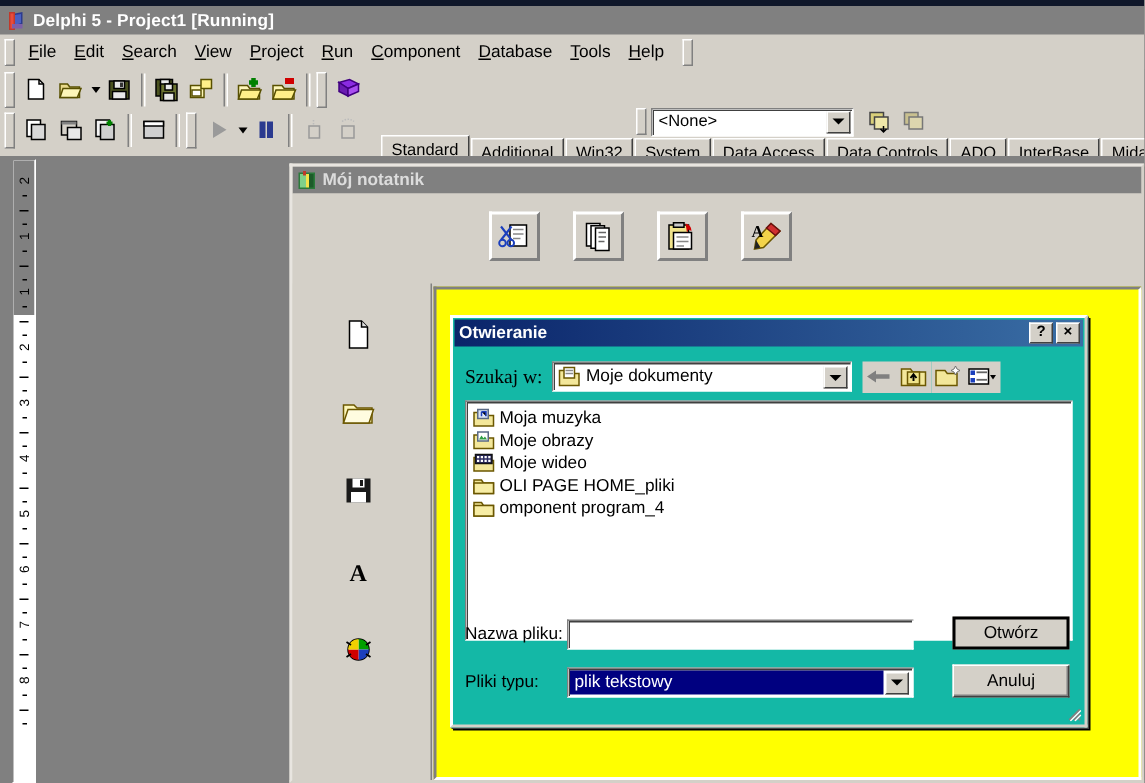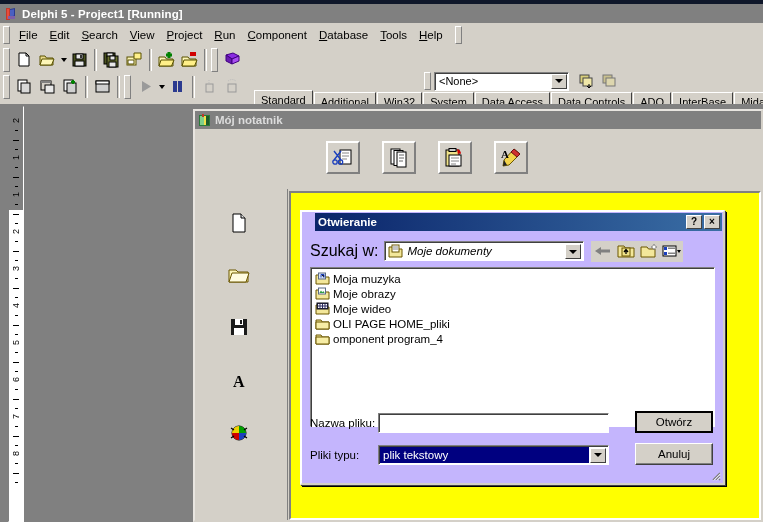--- a/index.html
+++ b/index.html
@@ -137,45 +137,44 @@
   .side-icon { position:absolute; left:30px; width:28px; height:28px; display:flex; align-items:center; justify-content:center; }
   #memo {
     position:absolute; left:94px; top:62px; right:0; bottom:0;
     background:#ffff00;
     border:2px solid #808080; border-right-color:#ffffff; border-bottom-color:#ffffff;
   }
 
   
   #dialog {
     position:absolute; left:300px; top:210px; width:425px; height:275px;
-    background:#c4b5fd;
+    background:#14b8a6;
     border:2px solid #d4d0c8; border-top-color:#ffffff; border-left-color:#ffffff;
     box-shadow: 1px 1px 0 #404040, 2px 2px 0 #000;
-    padding-left: 12px;
   }
   #dlg-title {
     height:18px; margin:1px;
     background:linear-gradient(to right,#0a246a,#3a6ea5);
     color:#ffffff; font-weight:bold; font-size:11.5px;
     display:flex; align-items:center; padding-left:3px;
   }
   #dlg-title-text { flex:1 1 auto; }
   .tb-cap-btn {
     width:16px; height:14px; margin-right:2px; background:#d4d0c8;
     border:1px solid #ffffff; border-right-color:#404040; border-bottom-color:#404040;
     display:flex; align-items:center; justify-content:center;
     font-size:10px; font-weight:bold; color:#000; line-height:12px; font-family:"Liberation Sans",sans-serif;
   }
   #dlg-lookin { position:absolute; left:8px; top:28px; right:6px; height:22px; display:flex; align-items:center; }
-  #lookin-label { font-size:16px; margin-right:6px; }
+  #lookin-label { font-size:13px; margin-right:6px;font-family:Liberation Serif, serif; }
   #lookin-combo {
     width:200px; height:20px; background:#ffffff; position:relative;
     border:1px solid #808080; border-right-color:#ffffff; border-bottom-color:#ffffff;
     box-shadow: inset 1px 1px 0 #404040;
-    display:flex; align-items:center; padding-left:3px; gap:4px; font-size:11.5px;font-style:italic;
+    display:flex; align-items:center; padding-left:3px; gap:4px; font-size:11.5px;
   }
   #lookin-combo .cb-btn {
     position:absolute; right:2px; top:2px; width:16px; height:15px; background:#d4d0c8;
     border:1px solid #ffffff; border-right-color:#404040; border-bottom-color:#404040;
     display:flex; align-items:center; justify-content:center;
   }
   #lookin-combo .cb-btn i { width:0;height:0;border-left:4px solid transparent;border-right:4px solid transparent;border-top:4px solid #000; }
   .nav-btn { width:23px; height:21px; display:flex; align-items:center; justify-content:center; background:#d4d0c8; }
 
   #filelist {

